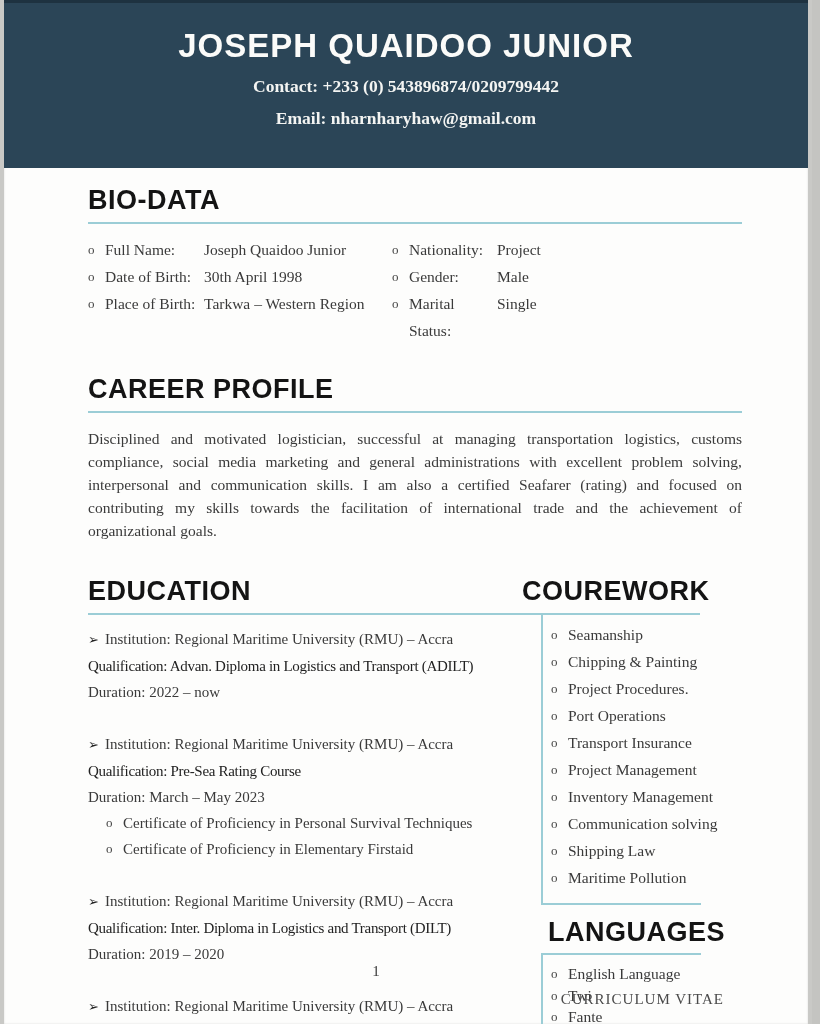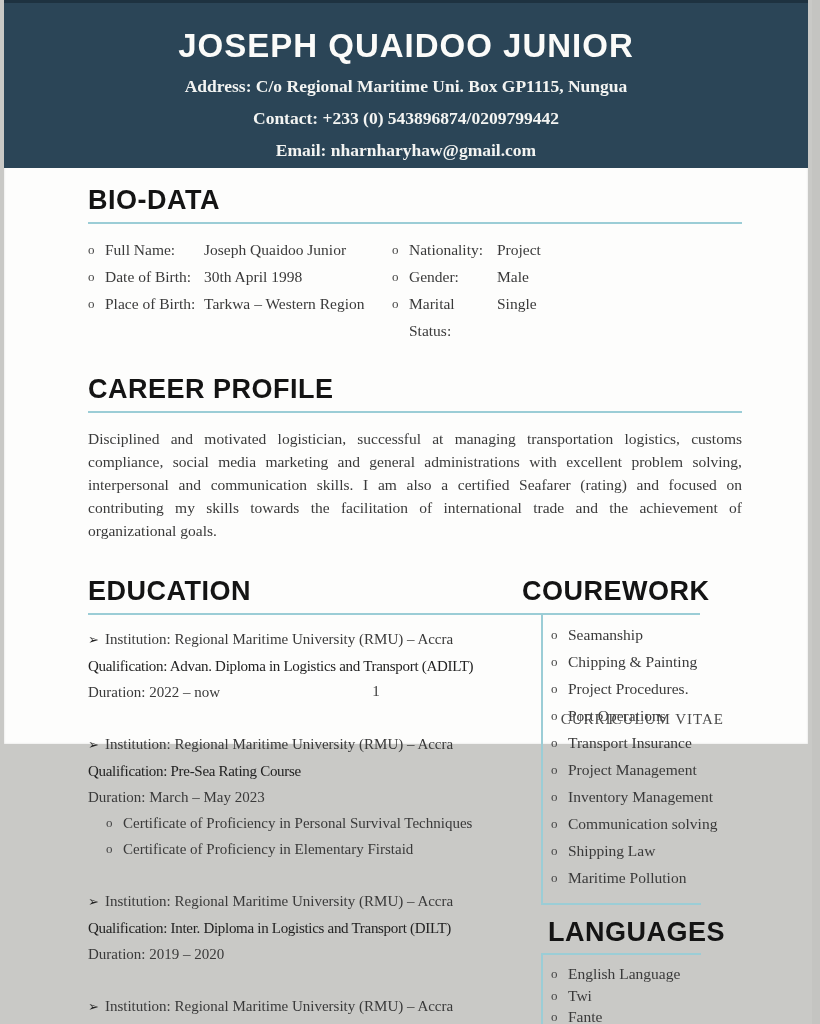--- a/index.html
+++ b/index.html
@@ -5,21 +5,21 @@
   * { margin: 0; padding: 0; box-sizing: border-box; }
   body {
     width: 820px; height: 1024px;
     background: #c9c9c6;
     font-family: "Liberation Serif", serif;
     color: #3a3a3a;
     overflow: hidden;
   }
   .page {
     position: absolute;
-    left: 4px; top: 0; width: 804px; height: 744px;
+    left: 4px; top: 0; width: 804px; height: 1024px;
     background: #fdfdfc;
     box-shadow: inset 0 0 2px rgba(0,0,0,.15);
   }
   
   .header {
     width: 100%; height: 168px;
     background: #2b4557;
     color: #f3f4f2;
     text-align: center;
     padding-top: 24px;
@@ -127,21 +127,20 @@
     background: #c4c4c1;
   }
 </style>
 </head>
 <body>
 
 <div class="page">
 
   <div class="header">
     <div class="name">JOSEPH QUAIDOO JUNIOR</div>
-    <div class="sub">Address: C/o Regional Maritime Uni. Box GP1115, Nungua</div>
     <div class="sub">Contact: +233 (0) 543896874/0209799442</div>
     <div class="sub">Email: nharnharyhaw@gmail.com</div>
   </div>
 
   <div class="content">
 
     <div class="bio">
       <div class="section-heading">BIO-DATA</div>
       <div class="rule"></div>
       <div class="bio-grid">

